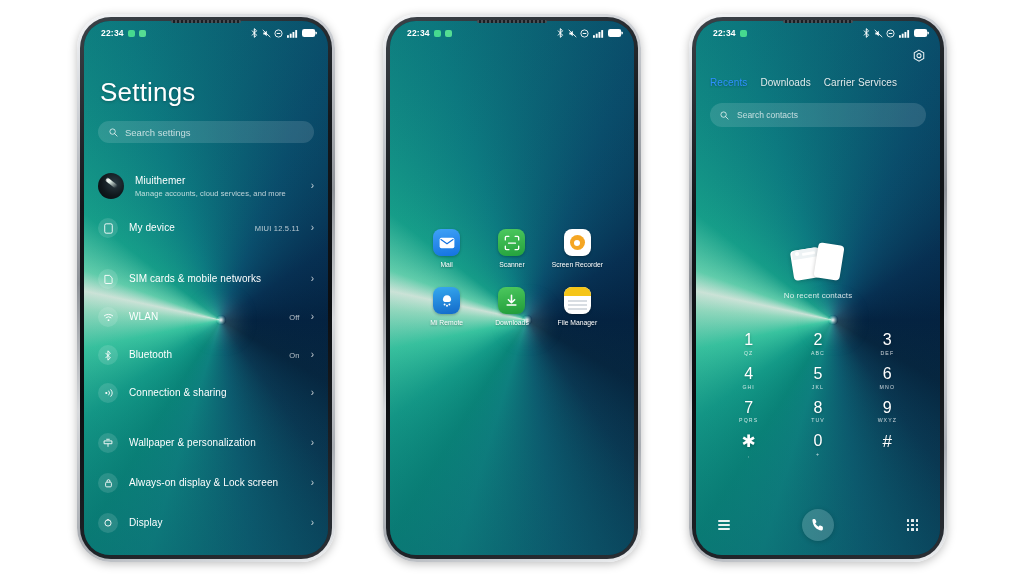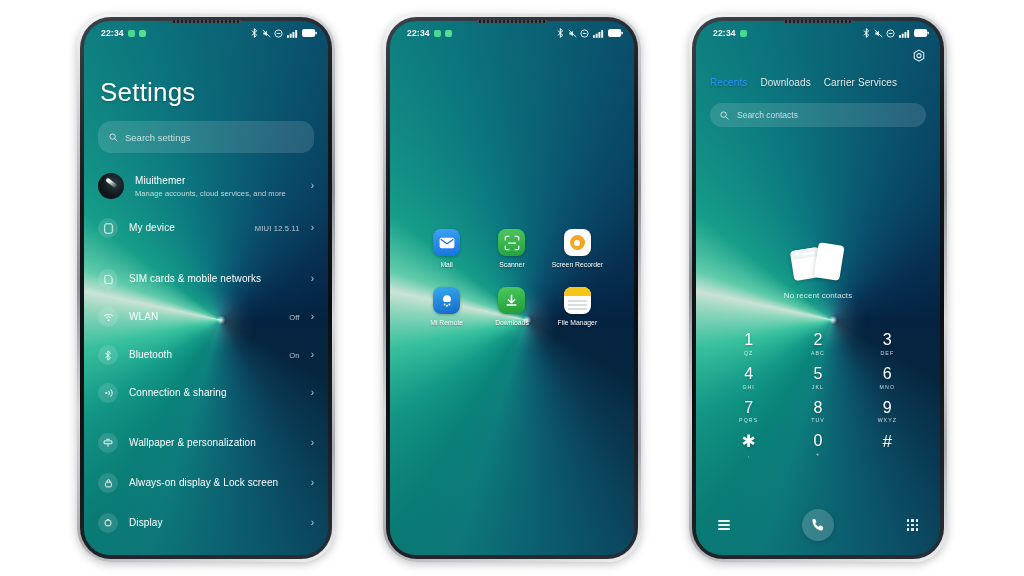--- a/index.html
+++ b/index.html
@@ -82,21 +82,21 @@
   .sb-right svg { display:block; }
 
   
   .s1 { position:absolute; inset:0; z-index:4; color:#fff; }
   .s1-title {
     position:absolute; top:56px; left:16px;
     font-size:26px; font-weight:normal; letter-spacing:.2px;
     text-shadow:0 1px 3px rgba(0,0,0,.25);
   }
   .s1-search {
-    position:absolute; top:100px; left:14px; right:14px; height:32px;
+    position:absolute; top:100px; left:14px; right:14px; height:22px;
     border-radius:13px; background:rgba(255,255,255,.13);
     display:flex; align-items:center; gap:7px; padding:0 11px;
   }
   .s1-search .ph { font-size:9.5px; color:rgba(255,255,255,.72); }
 
   .s1-list { position:absolute; top:142px; left:0; right:0; bottom:0; }
   .row {
     display:flex; align-items:center; padding:0 14px;
     height:38px; gap:11px; position:relative;
   }

